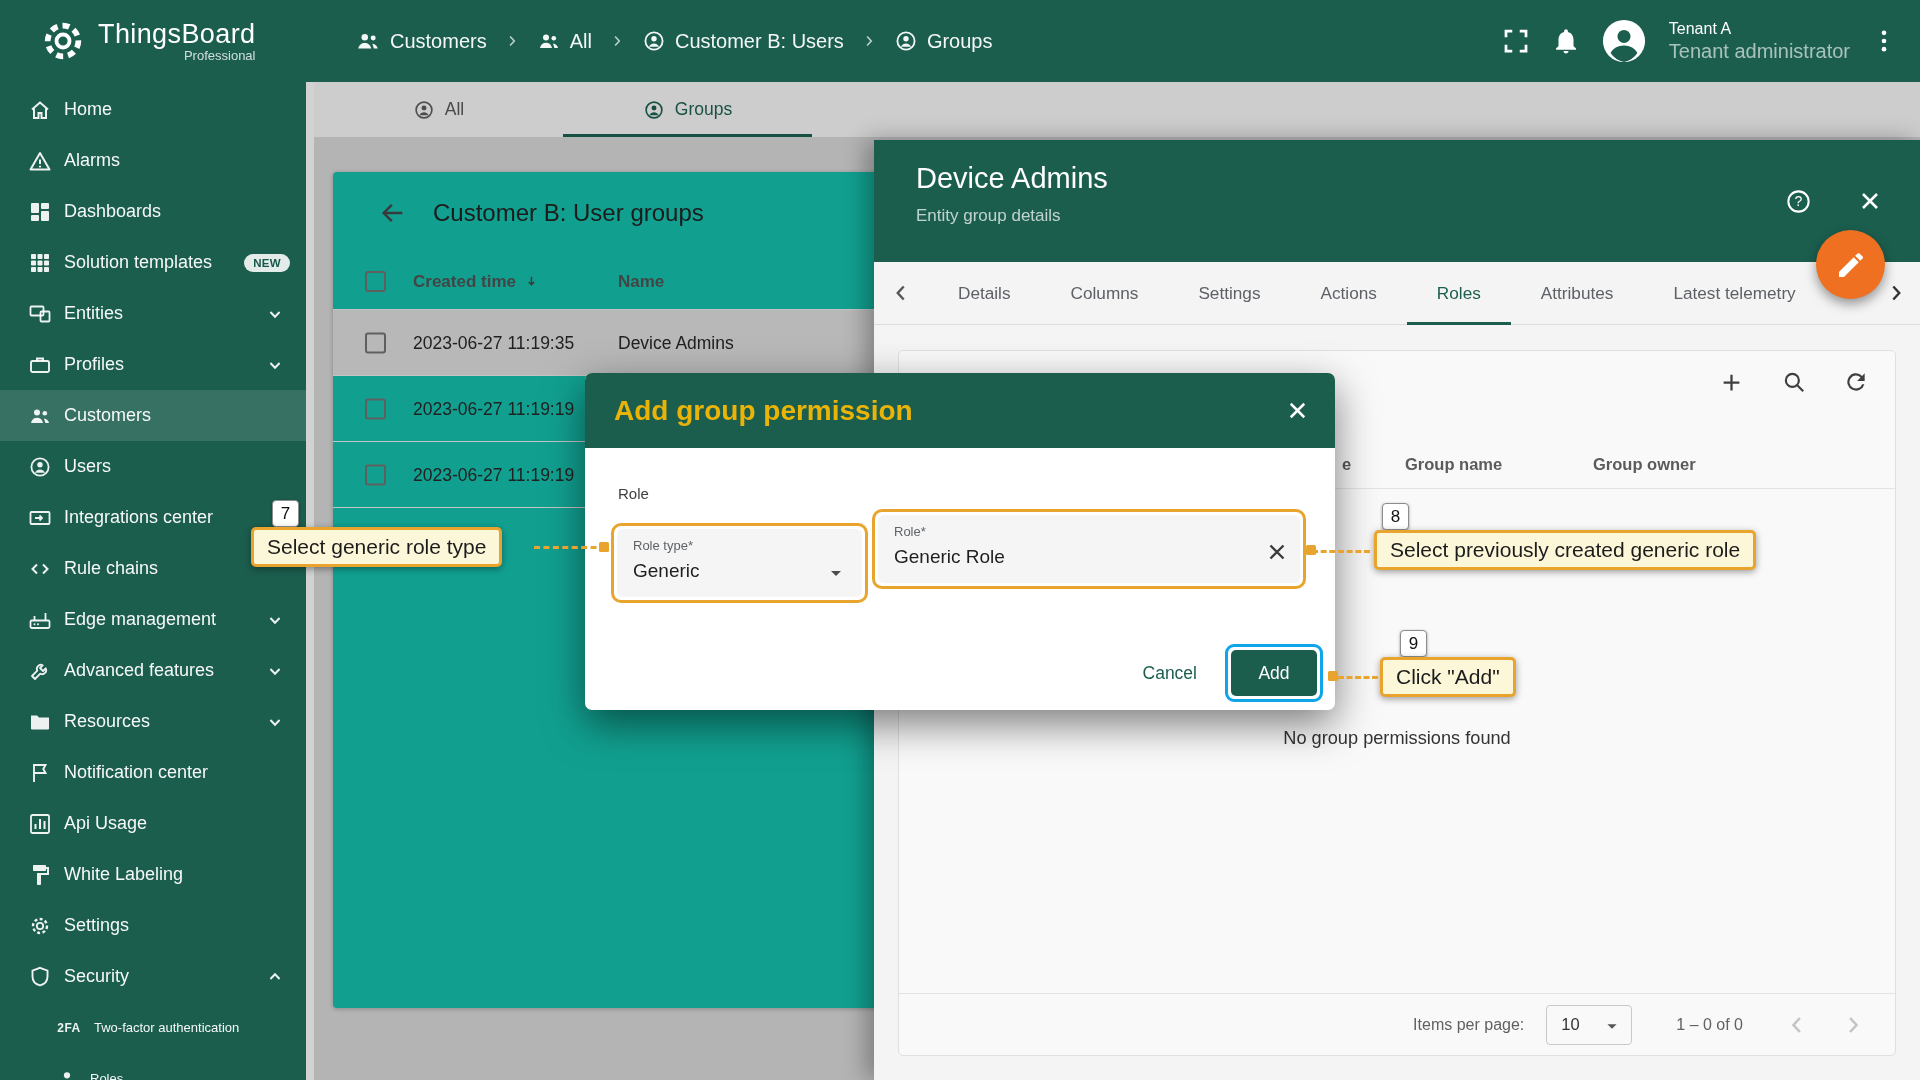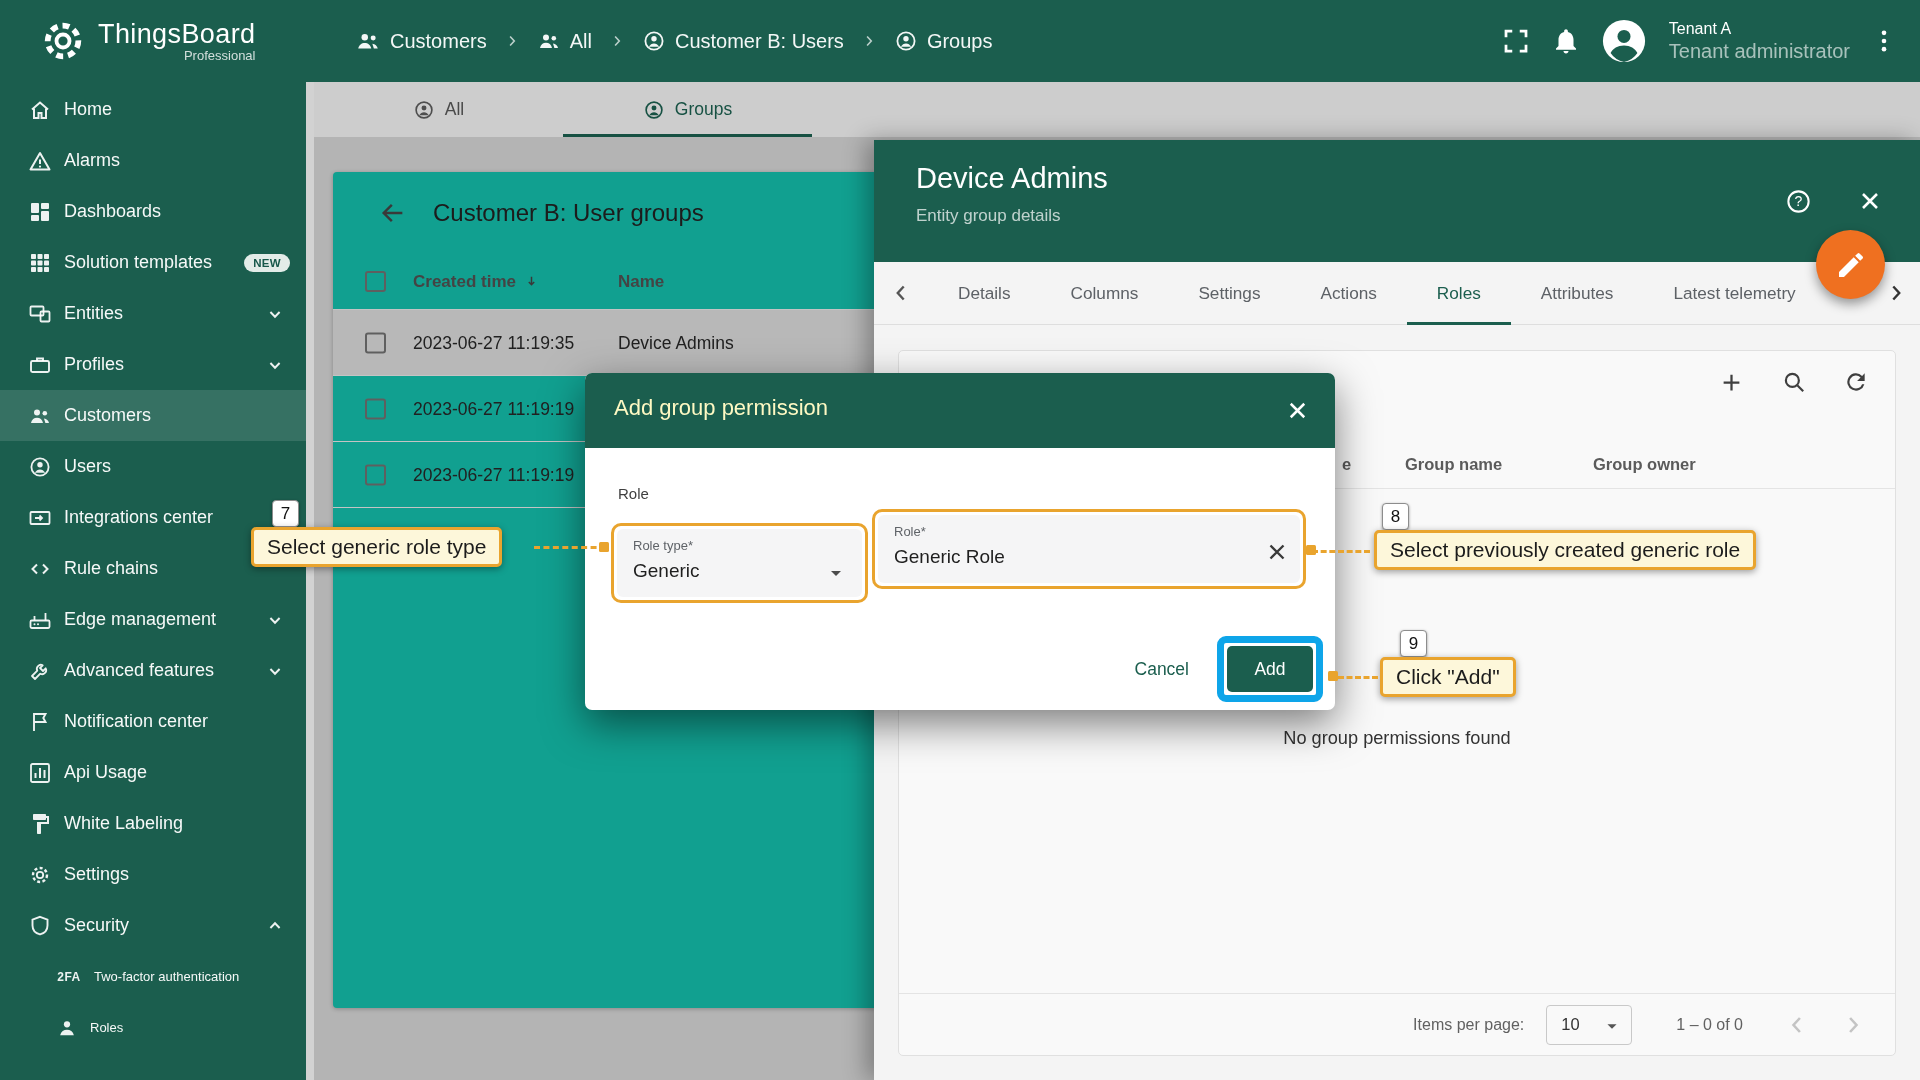--- a/index.html
+++ b/index.html
@@ -82,34 +82,34 @@
   .ipp-val { position:absolute; left:14px; top:9px; font-size:16.5px; color:#333; }
   .ipp-caret { position:absolute; right:8px; top:9px; color:#555; }
   .prange { margin-left:44px; margin-right:40px; }
   .pchev { color:#c4c4c4; display:flex; cursor:default; }
   .pchev + .pchev { margin-left:28px; }
   .fab { position:absolute; left:1816px; top:230px; width:69px; height:69px; border-radius:50%; background:#ef7020; z-index:25; display:flex; align-items:center; justify-content:center; color:#fff; box-shadow:0 5px 12px rgba(0,0,0,.4); cursor:pointer; }
 
   
   .modal { position:absolute; left:585px; top:373px; width:750px; height:337px; background:#fff; border-radius:7px; z-index:30; box-shadow:0 14px 40px rgba(0,0,0,.5); }
   .mhead { position:absolute; left:0; top:0; width:100%; height:75px; background:#1b5e4e; border-radius:7px 7px 0 0; }
-  .mtitle { position:absolute; left:29px; top:22px; font-size:22px; font-weight:400; color:#fef9c3; }
+  .mtitle { position:absolute; left:29px; top:22px; font-size:28px; font-weight:700; color:#eab308; }
   .mclose { position:absolute; right:24px; top:24px; color:#fff; cursor:pointer; }
   .msec { position:absolute; left:33px; top:112px; font-size:15px; color:#3f3f3f; }
   .hlring { position:absolute; border:3px solid #e9a42e; border-radius:10px; background:#fff; padding:3px; }
   .ring-f1 { left:26px; top:150px; width:257px; height:80px; }
   .ring-f2 { left:287px; top:136px; width:434px; height:80px; }
   .mfield { position:relative; width:100%; height:100%; background:#f5f5f6; border-radius:6px; cursor:pointer; }
   .flabel { position:absolute; left:16px; top:9px; font-size:13px; color:#5f6368; }
   .fvalue { position:absolute; left:16px; top:31px; font-size:19px; color:#1f1f1f; }
   .fcaret { position:absolute; right:14px; top:32px; color:#4c4c4c; }
   .fclear { position:absolute; right:10px; top:24px; color:#3a3a3a; cursor:pointer; display:flex; }
   .mfoot { position:absolute; right:12px; bottom:8px; display:flex; align-items:center; gap:28px; }
   .cancel { font-size:17.5px; font-weight:500; color:#1b5e4e; cursor:pointer; }
-  .ring-add { position:relative; border:7px solid #0ea5e9; border-radius:9px; background:#fff; padding:3px; }
+  .ring-add { position:relative; border:3px solid #0ea5e9; border-radius:9px; background:#fff; padding:3px; }
   .addbtn { width:86px; height:46px; background:#1b5e4e; color:#fff; font-size:17.5px; font-weight:500; border-radius:5px; display:flex; align-items:center; justify-content:center; cursor:pointer; }
 
   
   .ann { z-index:40; }
   .nbadge { position:absolute; width:27px; height:27px; background:#fff; border:1.5px solid #8d8d8d; border-radius:4px; color:#111; font-size:17px; display:flex; align-items:center; justify-content:center; box-shadow:0 1px 3px rgba(0,0,0,.4); }
   .callout { position:absolute; background:#fdf7da; border:3px solid #e9a42e; border-radius:5px; padding:5px 13px; font-size:21px; color:#1c1c1c; white-space:nowrap; box-shadow:0 2px 7px rgba(0,0,0,.38); }
   .b7 { left:272px; top:500px; } .c7 { left:251px; top:527px; }
   .b8 { left:1382px; top:503px; } .c8 { left:1374px; top:530px; }
   .b9 { left:1400px; top:630px; } .c9 { left:1380px; top:657px; }
   .dash { position:absolute; height:0; border-top:3px dashed #e9a42e; }
@@ -434,20 +434,31 @@
           <svg class="ic" width="22" height="22">
             <use href="#i-chev-d"></use>
           </svg>
         </span>
       </div>
     <div class="sbi">
         <svg class="ic" width="24" height="24">
           <use href="#i-wrench"></use>
         </svg>
         <span class="sbl">Advanced features</span>
+        <span class="chev">
+          <svg class="ic" width="22" height="22">
+            <use href="#i-chev-d"></use>
+          </svg>
+        </span>
+      </div>
+    <div class="sbi">
+        <svg class="ic" width="24" height="24">
+          <use href="#i-folder"></use>
+        </svg>
+        <span class="sbl">Resources</span>
         <span class="chev">
           <svg class="ic" width="22" height="22">
             <use href="#i-chev-d"></use>
           </svg>
         </span>
       </div>
     <div class="sbi">
         <svg class="ic" width="24" height="24">
           <use href="#i-flag"></use>
         </svg>

